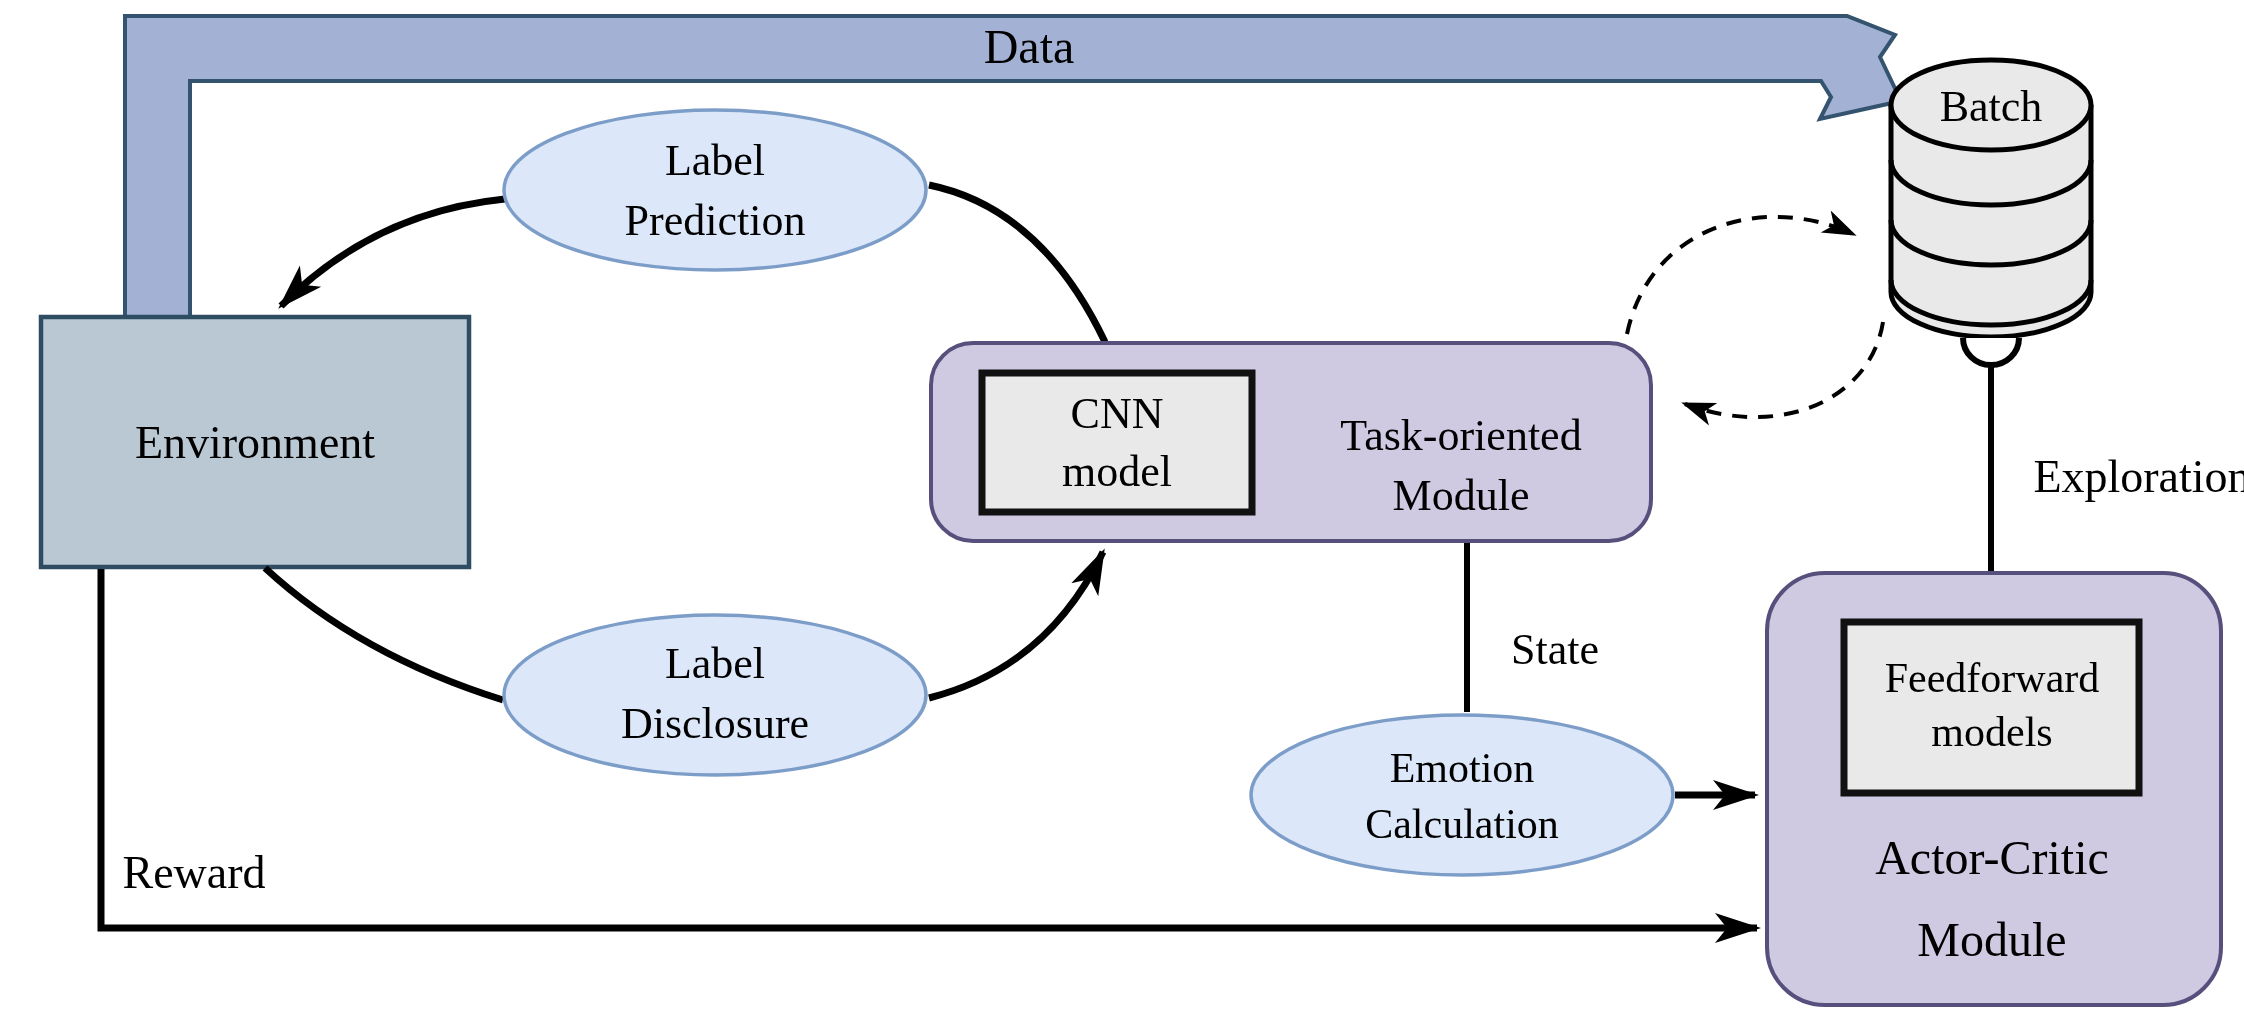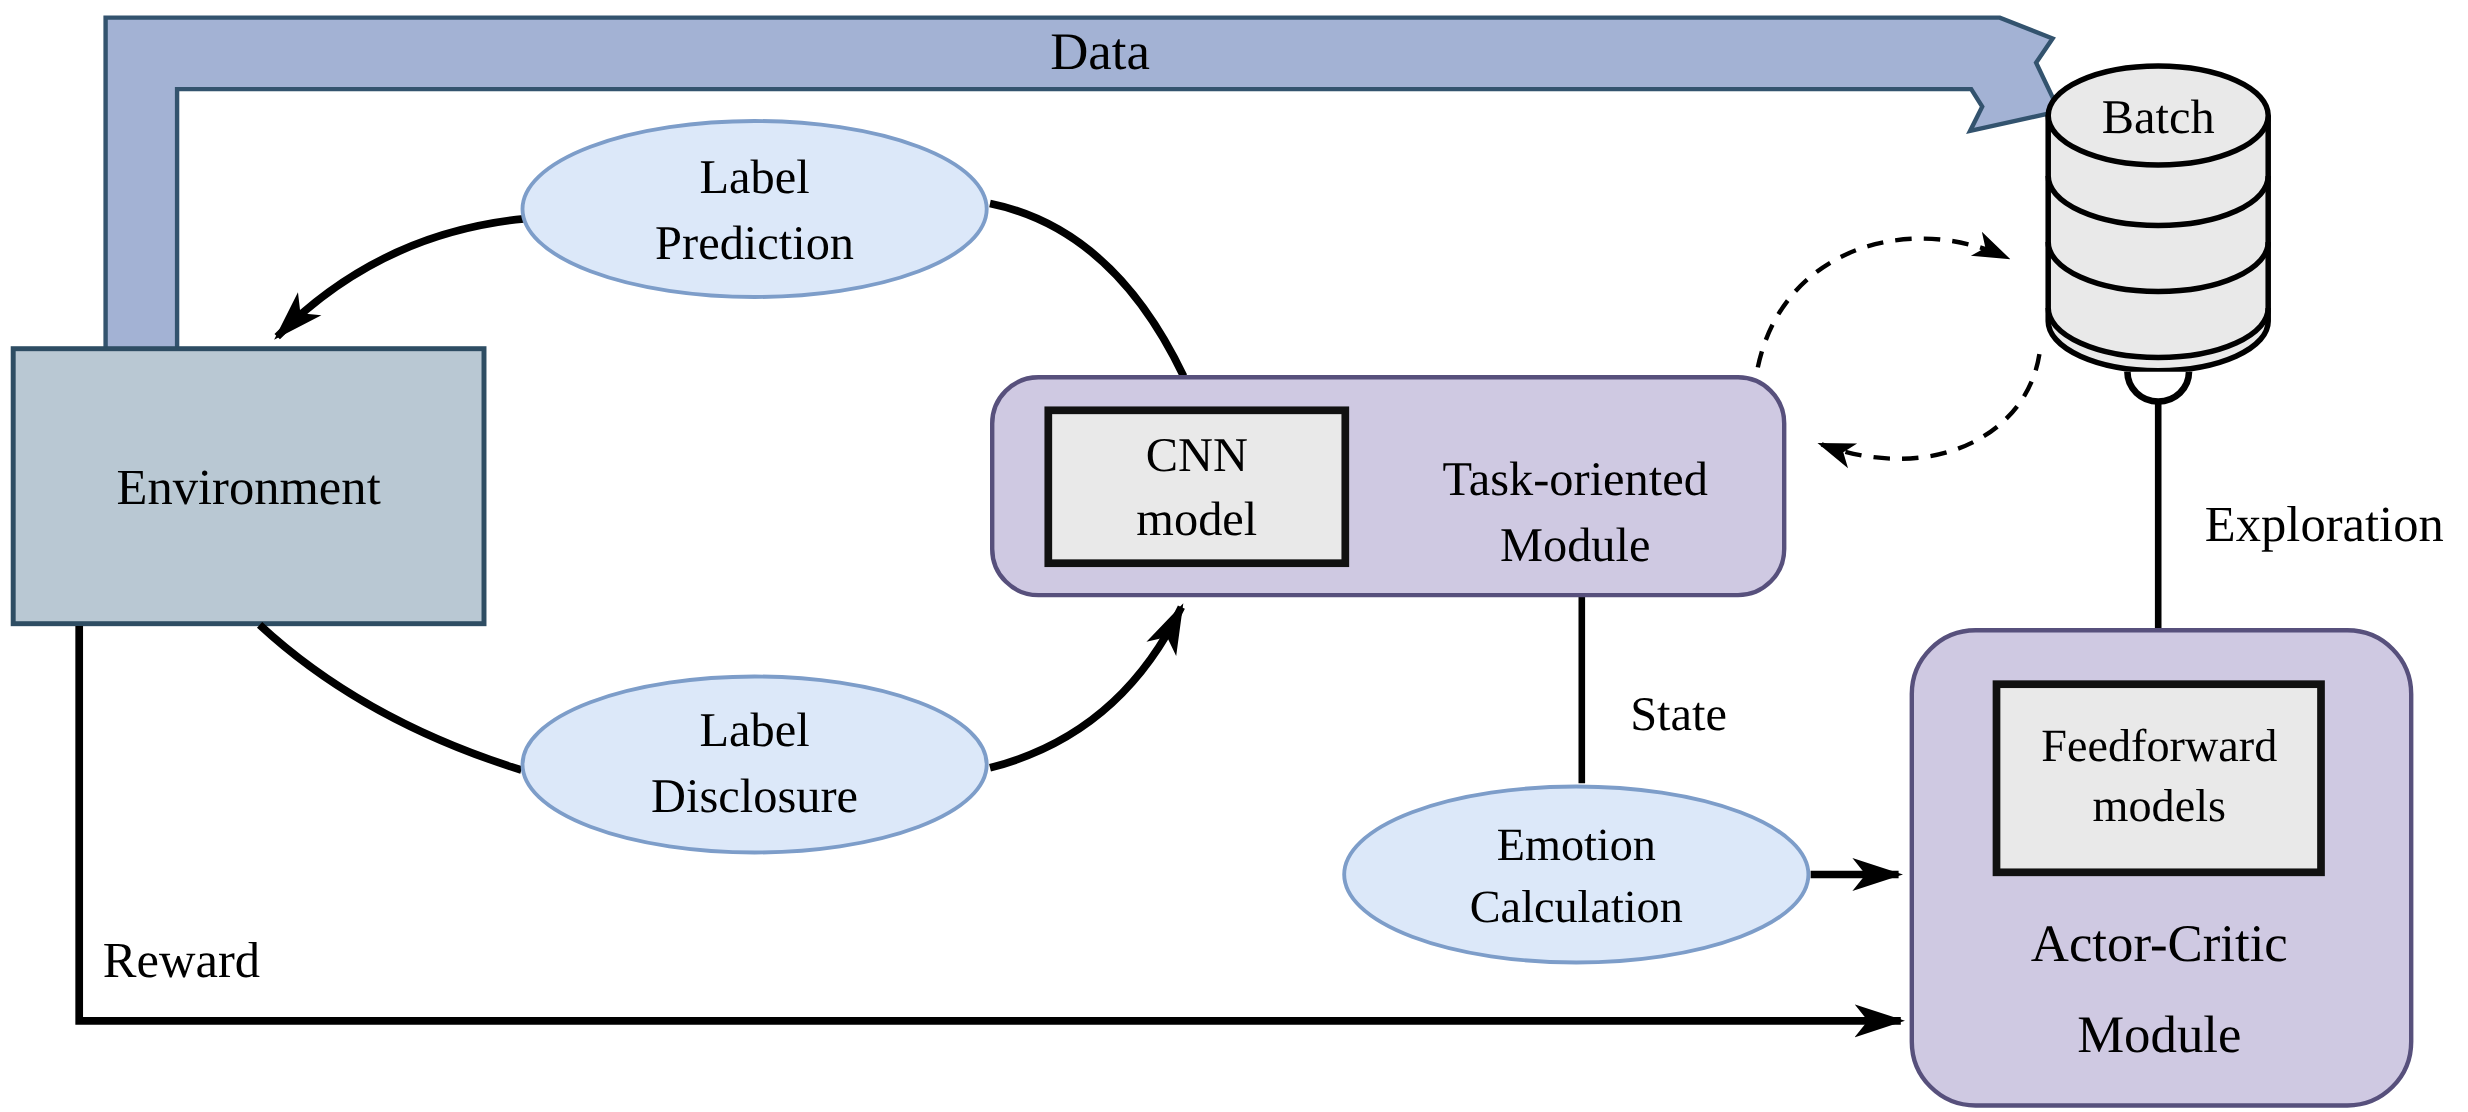--- a/index.html
+++ b/index.html
@@ -1,16 +1,16 @@
 <!DOCTYPE html>
 <html><head>
 <meta charset="utf-8">
 <style>
   html,body{margin:0;padding:0;background:#ffffff;}
-  .stage{width:2204px;height:1011px;position:relative;}
+  .stage{width:2204px;height:1011px;position:relative;padding-left:29px;}
   svg{display:block;}
   text{font-family:"Liberation Serif","DejaVu Serif",serif;fill:#000;}
   .band{fill:#a3b2d4;stroke:#33536e;stroke-width:4;stroke-linejoin:miter;}
   .env{fill:#b9c8d3;stroke:#2e4d63;stroke-width:4.5;}
   .node-ellipse{fill:#dce8f9;stroke:#7d9dc9;stroke-width:3.5;}
   .module{fill:#cfc9e2;stroke:#57507c;stroke-width:4;}
   .innerbox{fill:#e9e9e9;stroke:#111111;stroke-width:7;}
   .cyl{fill:#e9e9e9;stroke:#000;stroke-width:5;}
   .cyl-line{fill:none;stroke:#000;stroke-width:5;}
   .cup{fill:#ffffff;stroke:#000;stroke-width:6;}

